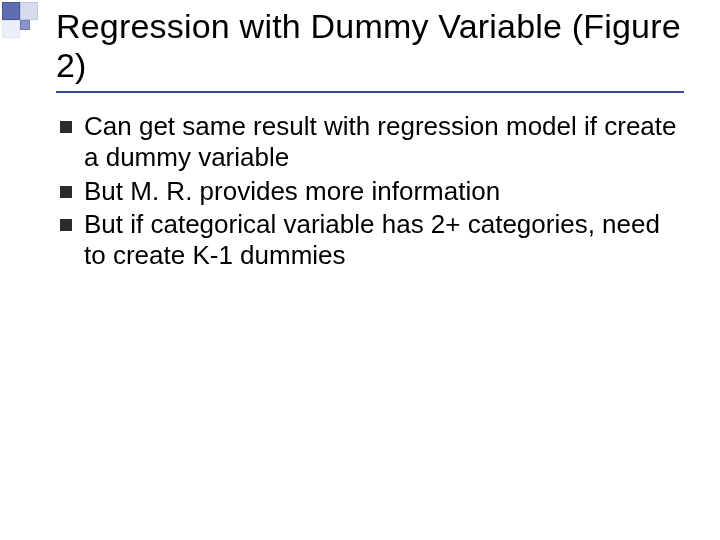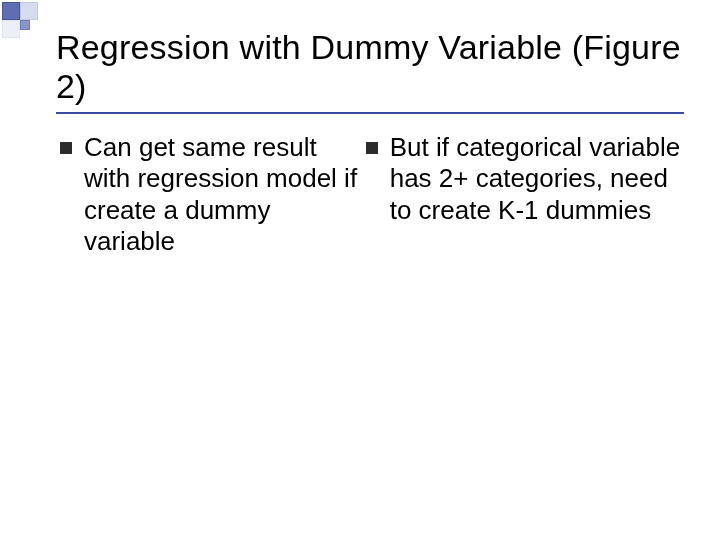--- a/index.html
+++ b/index.html
@@ -1,26 +1,26 @@
 <!DOCTYPE html>
 <html><head>
 <meta charset="utf-8">
 <style>
   * { margin: 0; padding: 0; box-sizing: border-box; }
   html, body { width: 720px; height: 540px; background: #ffffff; font-family: Arial, Helvetica, sans-serif; }
-  .slide { width: 720px; height: 540px; position: relative; padding: 28px 36px 24px 56px; }
+  .slide { width: 720px; height: 540px; position: relative; padding: 7px 36px 24px 56px; }
   .corner-decoration { position: absolute; top: 0; left: 0; width: 44px; height: 44px; }
   .corner-decoration .sq { position: absolute; }
   .sq1 { width: 18px; height: 18px; left: 2px; top: 2px; background: #5f6db3; border: 1px solid #4a568f; }
   .sq2 { width: 18px; height: 18px; left: 20px; top: 2px; background: #d6dbee; border: 1px solid #c0c7e0; }
   .sq3 { width: 18px; height: 18px; left: 2px; top: 20px; background: #eceff7; border: 1px solid #dfe4f1; }
   .sq4 { width: 10px; height: 10px; left: 20px; top: 20px; background: #8a95c7; border: 1px solid #6f7cb5; }
   .title { font-size: 34px; font-weight: 400; color: #000; line-height: 1.15; margin-bottom: 4px; letter-spacing: 0.2px; }
   .title-underline { border: none; border-bottom: 2px solid #3b4ca0; margin: 6px 0 18px 0; }
-  .bullets { list-style: none; padding-left: 4px; display: flex; flex-direction: row; gap: 2px; }
+  .bullets { list-style: none; padding-left: 4px; display: flex; flex-direction: column; gap: 2px; }
   .bullet-item { display: flex; align-items: flex-start; gap: 12px; }
   .bullet-marker { width: 12px; height: 12px; background: #2b2b2b; flex-shrink: 0; margin-top: 10px; }
   .bullet-text { font-size: 26px; color: #000; line-height: 1.2; }
 </style>
 </head>
 <body>
 
 <div class="slide">
 
   <div class="corner-decoration">
@@ -33,17 +33,21 @@
   <h1 class="title">Regression with Dummy Variable (Figure 2)</h1>
   <hr class="title-underline">
 
   <ul class="bullets">
     <li class="bullet-item">
       <span class="bullet-marker"></span>
       <span class="bullet-text">Can get same result with regression model if create a dummy variable</span>
     </li>
     <li class="bullet-item">
       <span class="bullet-marker"></span>
+      <span class="bullet-text">But M. R. provides more information</span>
+    </li>
+    <li class="bullet-item">
+      <span class="bullet-marker"></span>
       <span class="bullet-text">But if categorical variable has 2+ categories, need to create K-1 dummies</span>
     </li>
   </ul>
 
 </div>
 
 </body></html>

